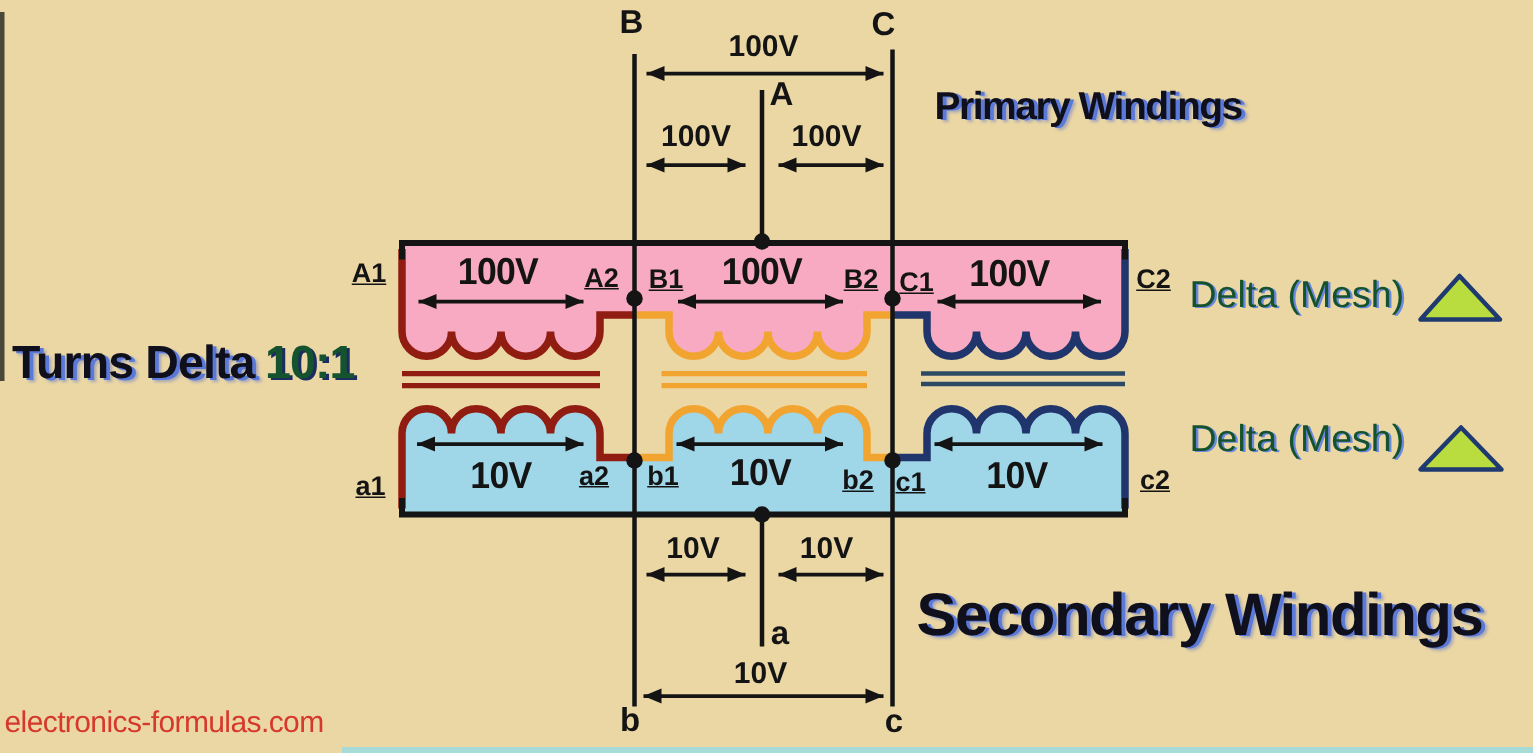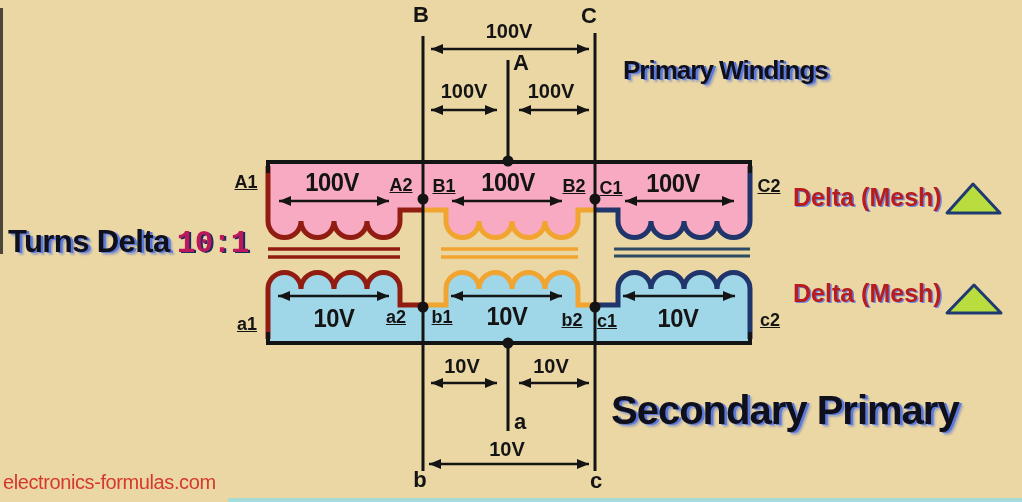--- a/index.html
+++ b/index.html
@@ -8,24 +8,24 @@
   .art{position:absolute;left:0;top:0;}
   .c{position:absolute;transform:translate(-50%,-50%);font-weight:bold;color:#141414;white-space:nowrap;line-height:1;}
   .phase{font-size:22px;}
   .volt{font-size:20px;}
   .bandvolt{font-size:25px;letter-spacing:-0.5px;transform:translate(-50%,-50%) scaleX(.95);}
   .term{font-size:18px;text-decoration:underline;}
   .title{position:absolute;font-weight:bold;color:#10101c;white-space:nowrap;line-height:1;
          text-shadow:2.5px 1px 0 #5b79d8, 4px 2.5px 2px rgba(70,100,210,.4);}
   .title-primary{left:623px;top:37px;font-size:26px;letter-spacing:-1px;margin-top:20px;}
   .title-secondary{left:611px;top:390px;font-size:40px;letter-spacing:-1px;}
-  .delta{position:absolute;left:793px;transform:translateY(-50%);font-weight:bold;font-size:25px;
-         color:#b91c1c;white-space:nowrap;line-height:1;text-shadow:1.5px 1px 0 #6b87e0;}
+  .delta{position:absolute;left:793px;transform:translateY(-50%);font-weight:normal;font-size:25px;
+         color:#14532d;white-space:nowrap;line-height:1;text-shadow:1.5px 1px 0 #6b87e0;}
   .ratio{left:8px;top:226px;font-size:31px;letter-spacing:-0.6px;}
-  .ratio-val{color:#be185d;text-shadow:2px 1px 0 #1a2c60;margin-left:7px;font-family:Liberation Mono, monospace;}
+  .ratio-val{color:#14532d;text-shadow:2px 1px 0 #1a2c60;margin-left:7px;}
   .mark{position:absolute;left:3px;top:472px;font-size:20px;color:#d5382c;letter-spacing:-0.4px;line-height:1;}
 </style>
 </head>
 <body>
 
 <div class="stage">
 
   <svg class="art" width="1022" height="502" viewBox="0 0 1022 502">
     <defs>
       <marker id="ah" markerUnits="userSpaceOnUse" markerWidth="14" markerHeight="12" refX="13" refY="6" orient="auto-start-reverse">
@@ -131,20 +131,20 @@
   <span class="c term" style="left:770px;top:320px">c2</span>
 
   <span class="c volt" style="left:462px;top:366px">10V</span>
   <span class="c volt" style="left:551px;top:366px">10V</span>
   <span class="c phase" style="left:520px;top:422px">a</span>
   <span class="c volt" style="left:507px;top:449px">10V</span>
   <span class="c phase" style="left:420px;top:480px">b</span>
   <span class="c phase" style="left:596px;top:481px">c</span>
 
   <div class="title title-primary">Primary Windings</div>
-  <div class="title title-secondary">Secondary Primary</div>
+  <div class="title title-secondary">Secondary Windings</div>
   <div class="delta" style="top:197px">Delta (Mesh)</div>
   <div class="delta" style="top:293px">Delta (Mesh)</div>
 
   <div class="title ratio"><span>Turns Delta</span><span class="ratio-val">10:1</span></div>
 
   <div class="mark">electronics-formulas.com</div>
 </div>
 
 </body></html>

